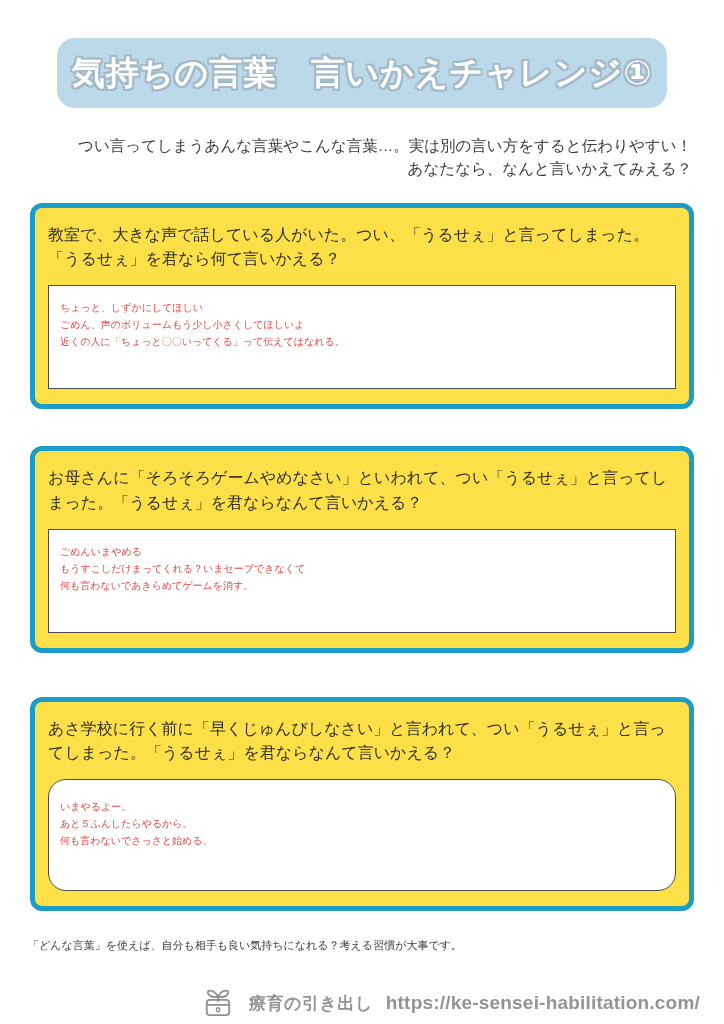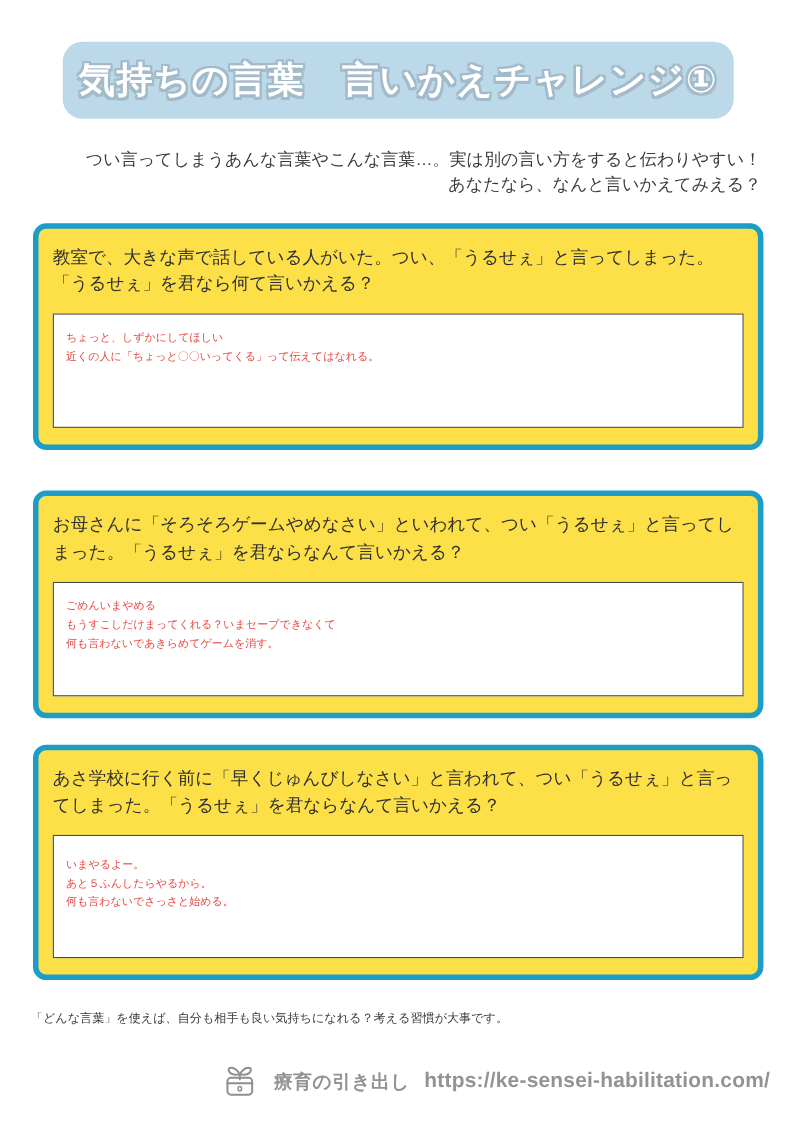--- a/index.html
+++ b/index.html
@@ -49,34 +49,34 @@
     text-align: right;
   }
   .card {
     margin: 22px 30px 0;
     border: 5px solid var(--box-border, #1b9dc7);
     border-radius: 12px;
     padding: 15px 13px;
     background: #fde047;
   }
   .card.c2 { margin-top: 37px; }
-  .card.c3 { margin-top: 24px; }
+  .card.c3 { margin-top: 44px; }
   .prompt {
     font-size: 16px;
     line-height: 1.55;
     color: #2f2f2f;
   }
   .answer-box {
     margin-top: 13px;
     border: 1.5px solid var(--answer-border, #4c4c4c);
     padding: 13px 11px;
     min-height: 104px;
     background: #ffffff;
   }
-  .card.c3 .answer-box { padding-top: 18px; min-height: 112px; }
+  .card.c3 .answer-box { padding-top: 18px; min-height: 112px; border-radius: 18px; }
   .answer {
     color: var(--answer-text, #e8463f);
     font-size: 10px;
     line-height: 1.7;
   }
   .closing {
     margin: 27px 28px 0;
     font-size: 11px;
     color: var(--body-text, #3b3b3b);
   }
@@ -114,20 +114,21 @@
 
   <p class="intro">
     <span>つい言ってしまうあんな言葉やこんな言葉…。実は別の言い方をすると伝わりやすい！</span><br>
     <span>あなたなら、なんと言いかえてみえる？</span>
   </p>
 
   <section class="card c1">
     <p class="prompt">教室で、大きな声で話している人がいた。つい、「うるせぇ」と言ってしまった。「うるせぇ」を君なら何て言いかえる？</p>
     <div class="answer-box">
       <p class="answer">ちょっと、しずかにしてほしい</p>
+      <p class="answer">ごめん、声のボリュームもう少し小さくしてほしいよ</p>
       <p class="answer">近くの人に「ちょっと〇〇いってくる」って伝えてはなれる。</p>
     </div>
   </section>
 
   <section class="card c2">
     <p class="prompt">お母さんに「そろそろゲームやめなさい」といわれて、つい「うるせぇ」と言ってしまった。「うるせぇ」を君ならなんて言いかえる？</p>
     <div class="answer-box">
       <p class="answer">ごめんいまやめる</p>
       <p class="answer">もうすこしだけまってくれる？いまセーブできなくて</p>
       <p class="answer">何も言わないであきらめてゲームを消す。</p>

